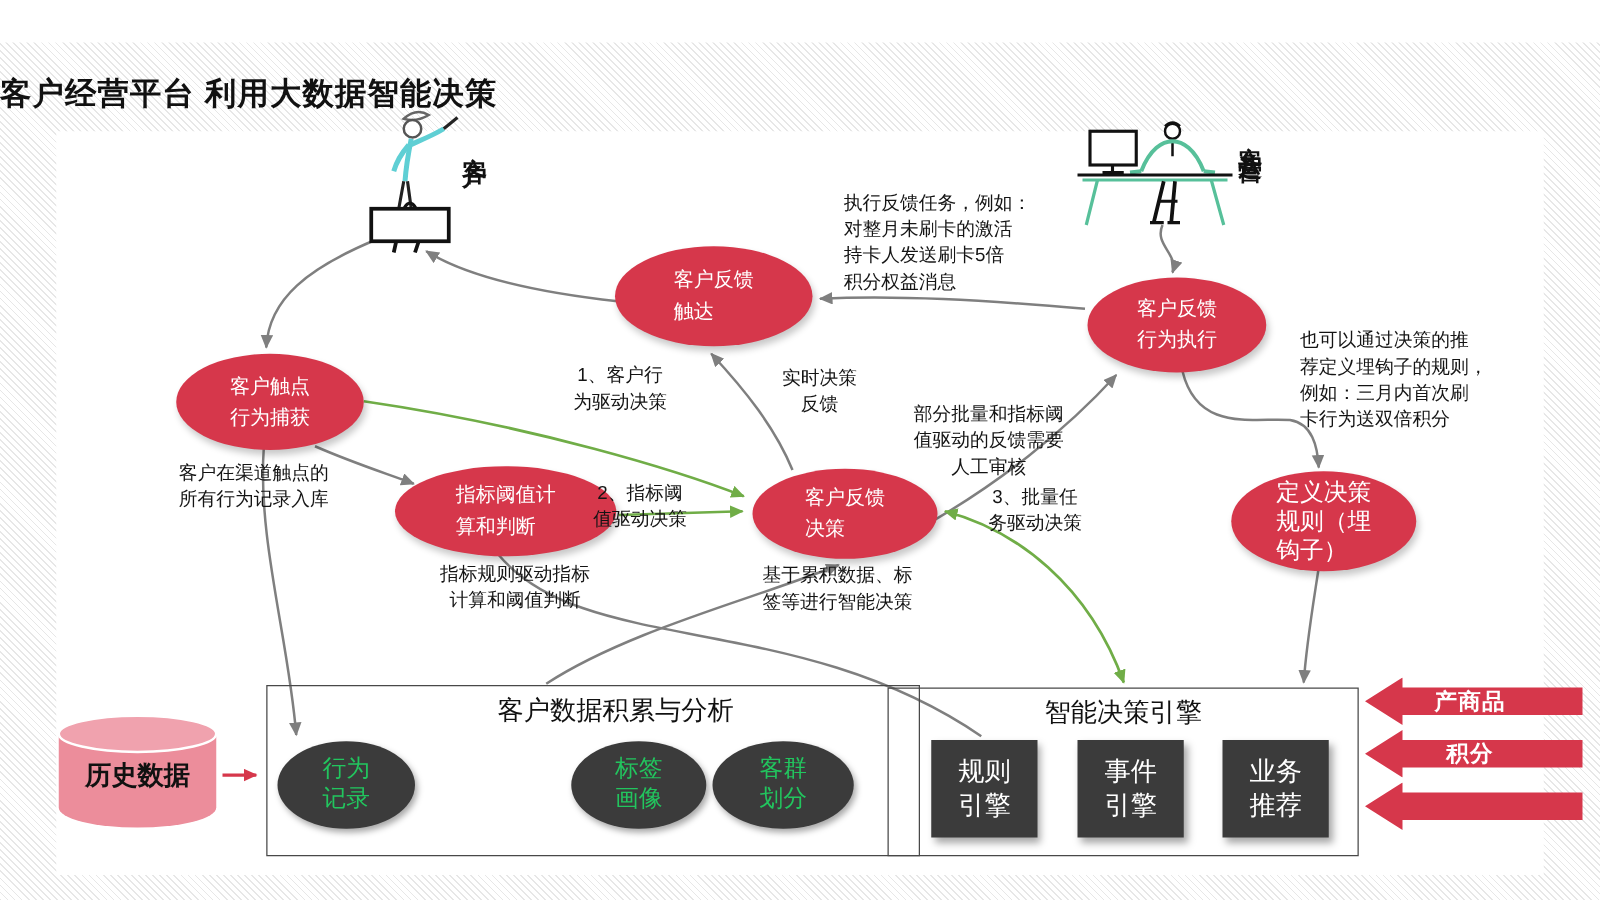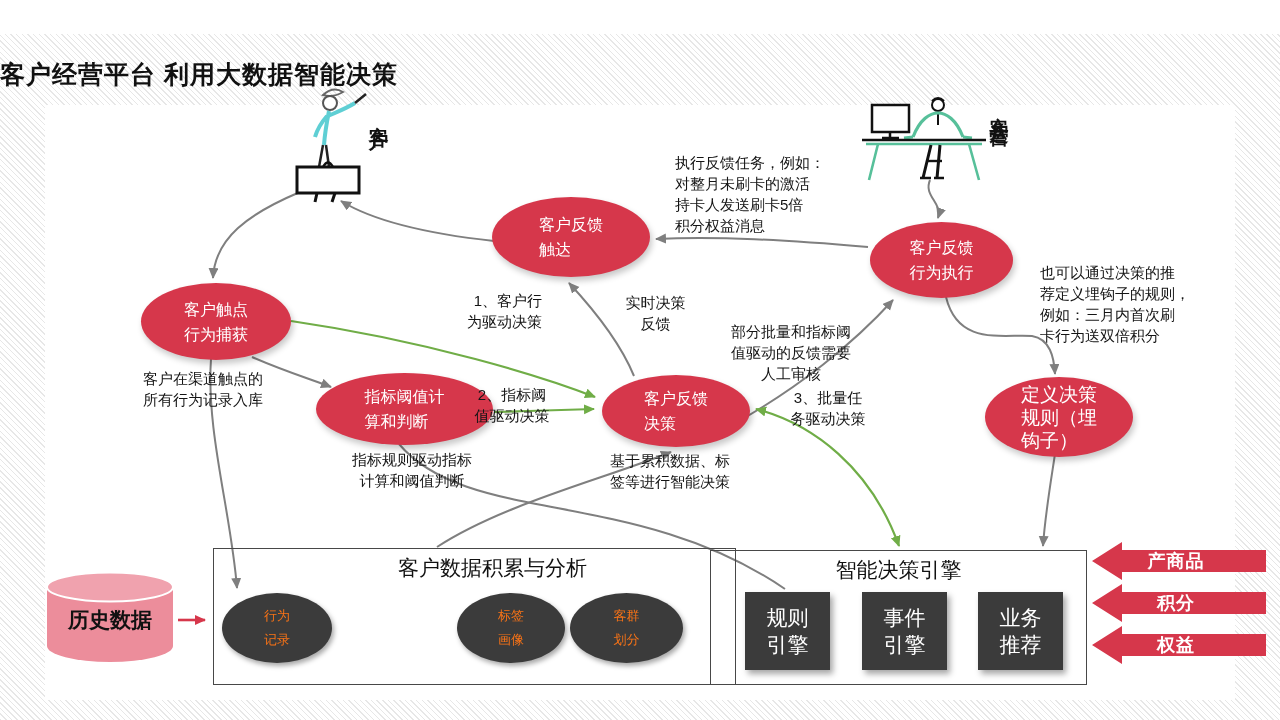--- a/index.html
+++ b/index.html
@@ -27,21 +27,21 @@
   .line{display:block;}
   
   .ann{position:absolute;font-size:15px;line-height:21px;color:#141414;z-index:2;}
   .center{text-align:center;}
   
   .vlabel{position:absolute;writing-mode:vertical-rl;text-orientation:upright;
     font-size:20px;font-weight:700;color:#111;letter-spacing:3px;z-index:2;}
   
   .frame{position:absolute;border:1.5px solid #484848;z-index:2;}
   .frame-title{text-align:center;font-size:21px;color:#111;margin-top:5px;}
-  .oval{position:absolute;background:#3b3b3b;border-radius:50%;color:#f97316;font-size:13px;
+  .oval{position:absolute;background:#3b3b3b;border-radius:50%;color:#22c55e;font-size:19px;
     line-height:24px;display:flex;align-items:center;justify-content:center;text-align:center;
     box-shadow:2px 3px 5px rgba(0,0,0,0.35);z-index:3;}
   .sq{position:absolute;background:#3b3b3b;color:#fff;font-size:21px;line-height:27px;
     display:flex;align-items:center;justify-content:center;text-align:center;
     box-shadow:3px 4px 6px rgba(0,0,0,0.35);z-index:3;}
   
   #cylinder{position:absolute;left:45px;top:570px;width:130px;height:95px;z-index:2;}
   #cylinder .lbl{position:absolute;left:0;top:36px;width:130px;text-align:center;
     font-size:21px;font-weight:700;color:#111;}
   
@@ -162,21 +162,21 @@
         <span class="line">钩子）</span>
       </div>
   </div>
 
   <div class="ann" style="left:675px;top:152px;width:190px;">
     <span class="line">执行反馈任务，例如：</span>
       <span class="line">对整月未刷卡的激活</span>
       <span class="line">持卡人发送刷卡5倍</span>
       <span class="line">积分权益消息</span>
   </div>
-  <div class="ann center" style="left:450px;top:290px;width:92px;text-align:right;">
+  <div class="ann center" style="left:450px;top:290px;width:92px;">
     <span class="line">1、客户行</span>
       <span class="line">为驱动决策</span>
   </div>
   <div class="ann center" style="left:608px;top:292px;width:95px;">
     <span class="line">实时决策</span>
       <span class="line">反馈</span>
   </div>
   <div class="ann center" style="left:716px;top:281px;width:150px;margin-top:40px;">
     <span class="line">部分批量和指标阈</span>
       <span class="line">值驱动的反馈需要</span>
@@ -270,15 +270,14 @@
   <div class="side-arrow" style="top:584px;">
     <svg width="176" height="38" viewBox="0 0 176 38">
         <polygon points="0,19 30,0 30,8 174,8 174,30 30,30 30,38" fill="#d6374b"></polygon>
       </svg>
     <div class="lbl">积分</div>
   </div>
   <div class="side-arrow" style="top:626px;">
     <svg width="176" height="38" viewBox="0 0 176 38">
         <polygon points="0,19 30,0 30,8 174,8 174,30 30,30 30,38" fill="#d6374b"></polygon>
       </svg>
-    <div class="lbl">权益</div>
   </div>
 </div>
 
 </body></html>

